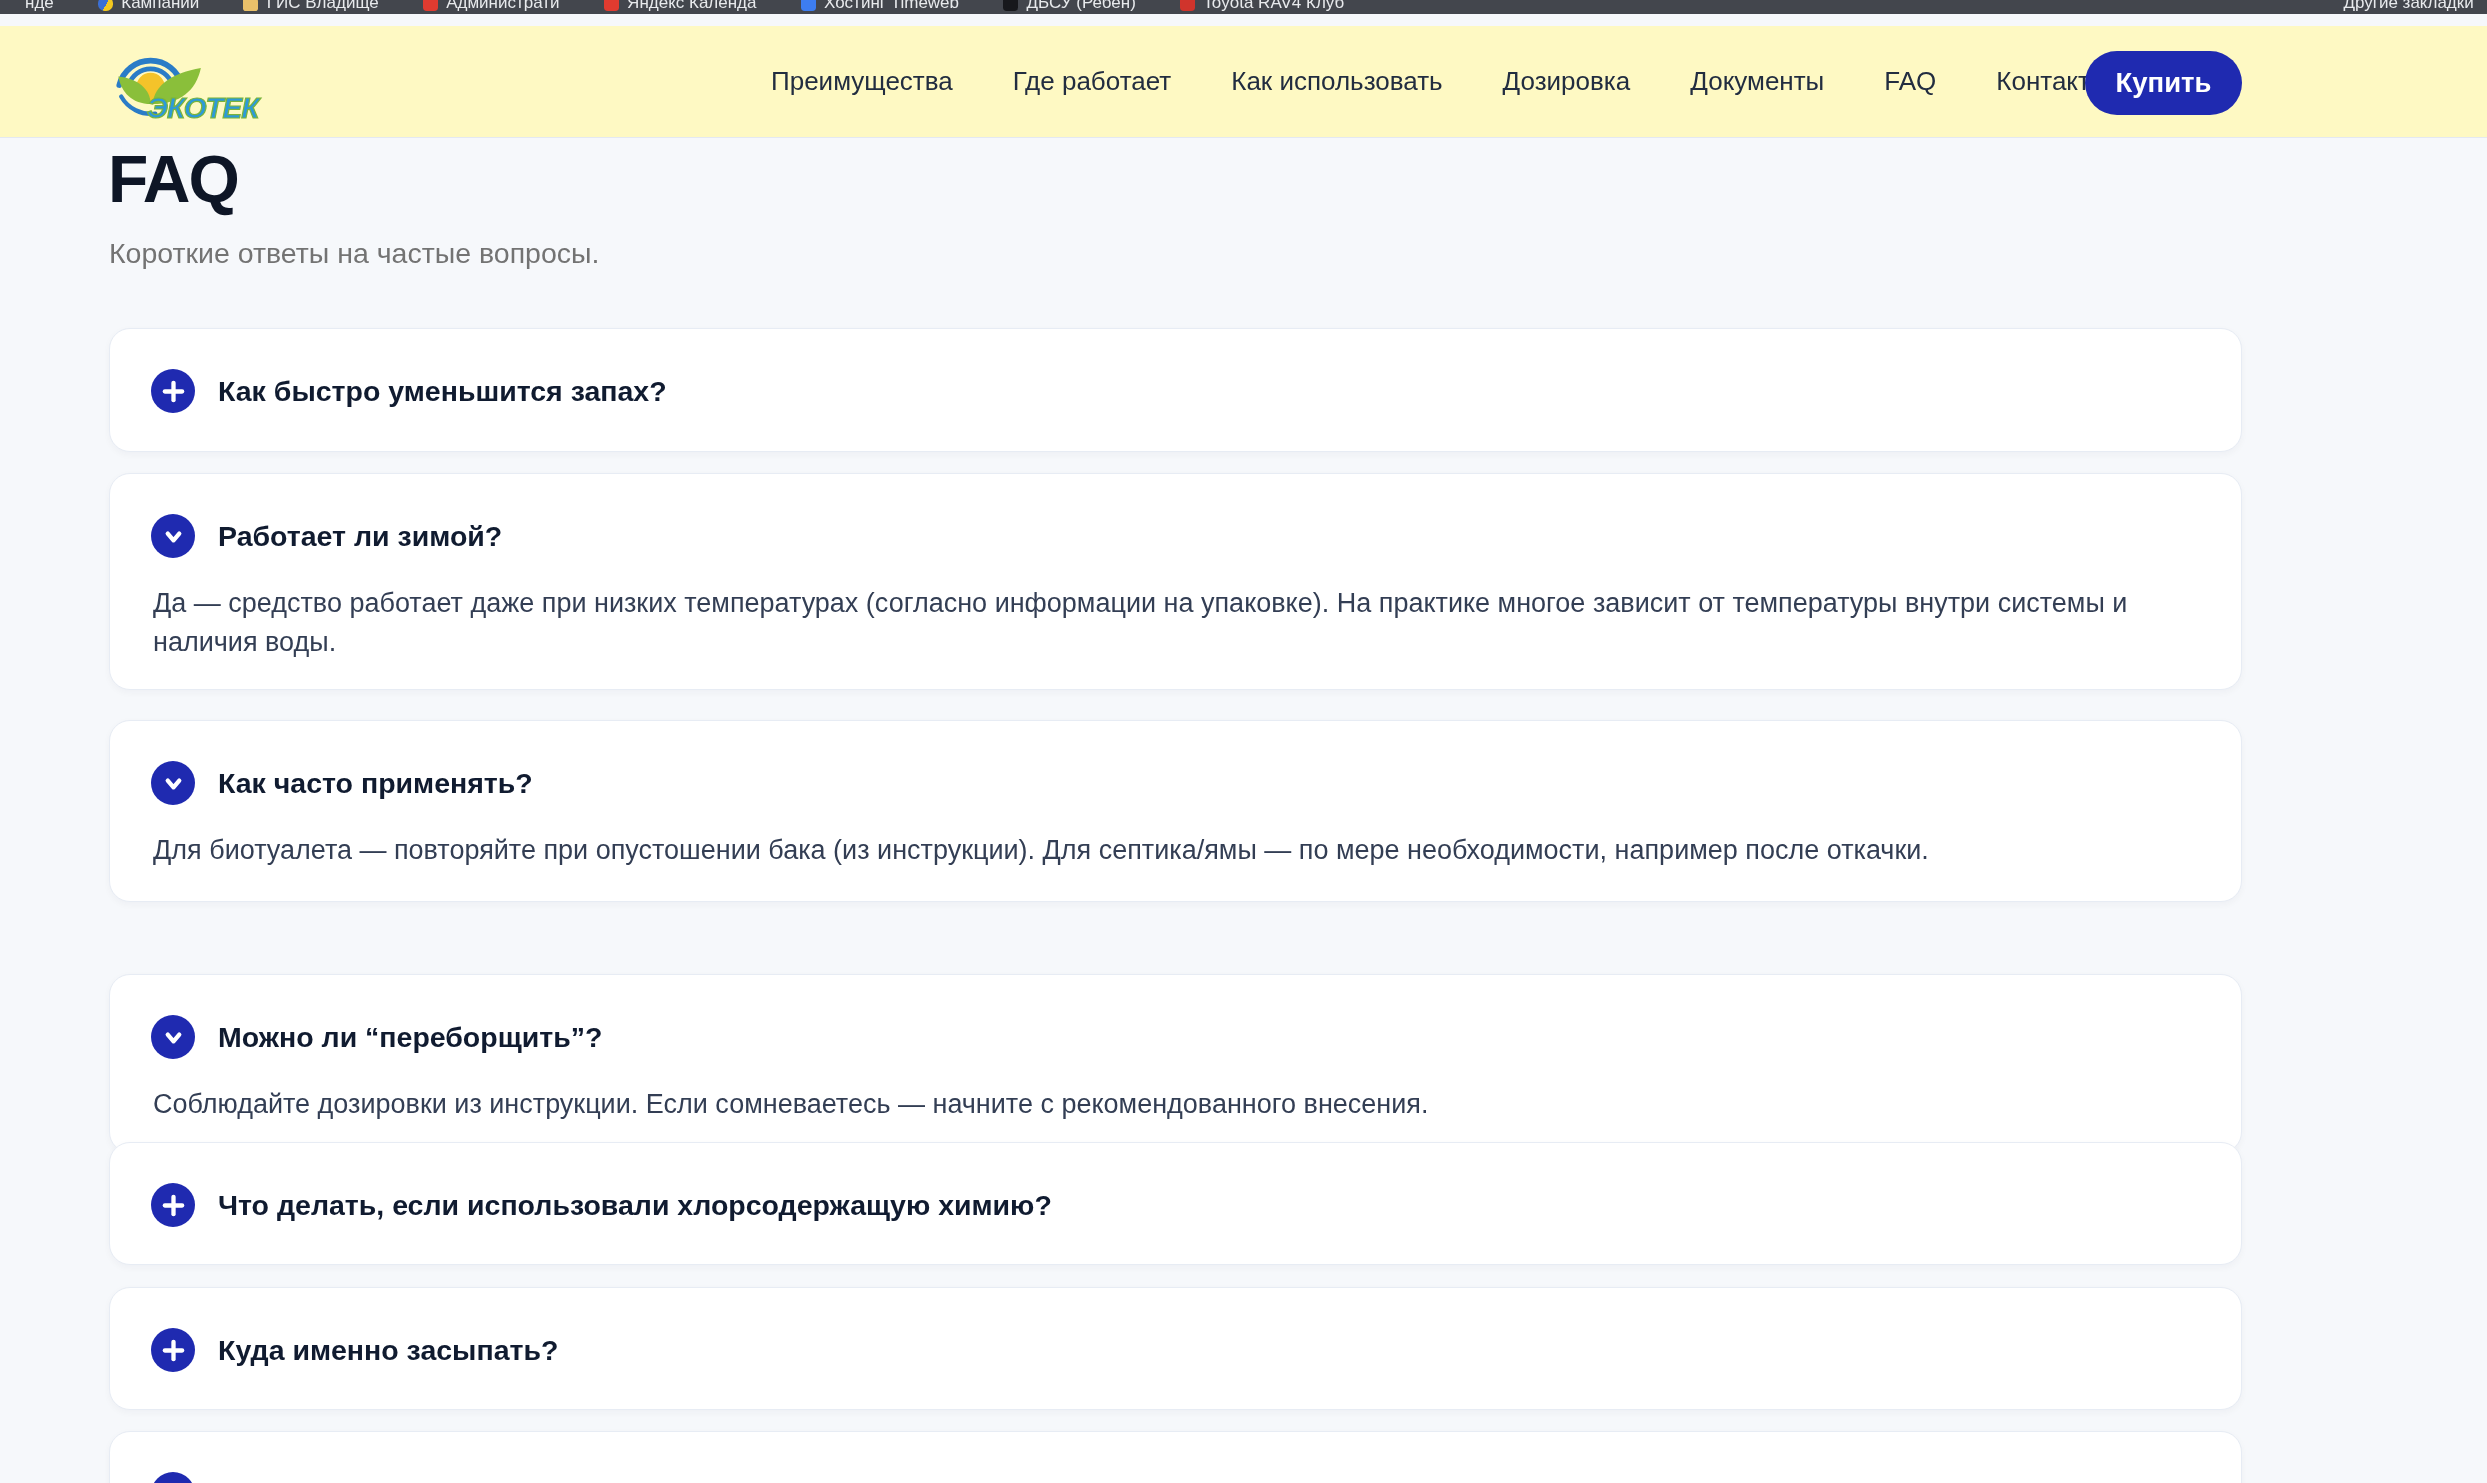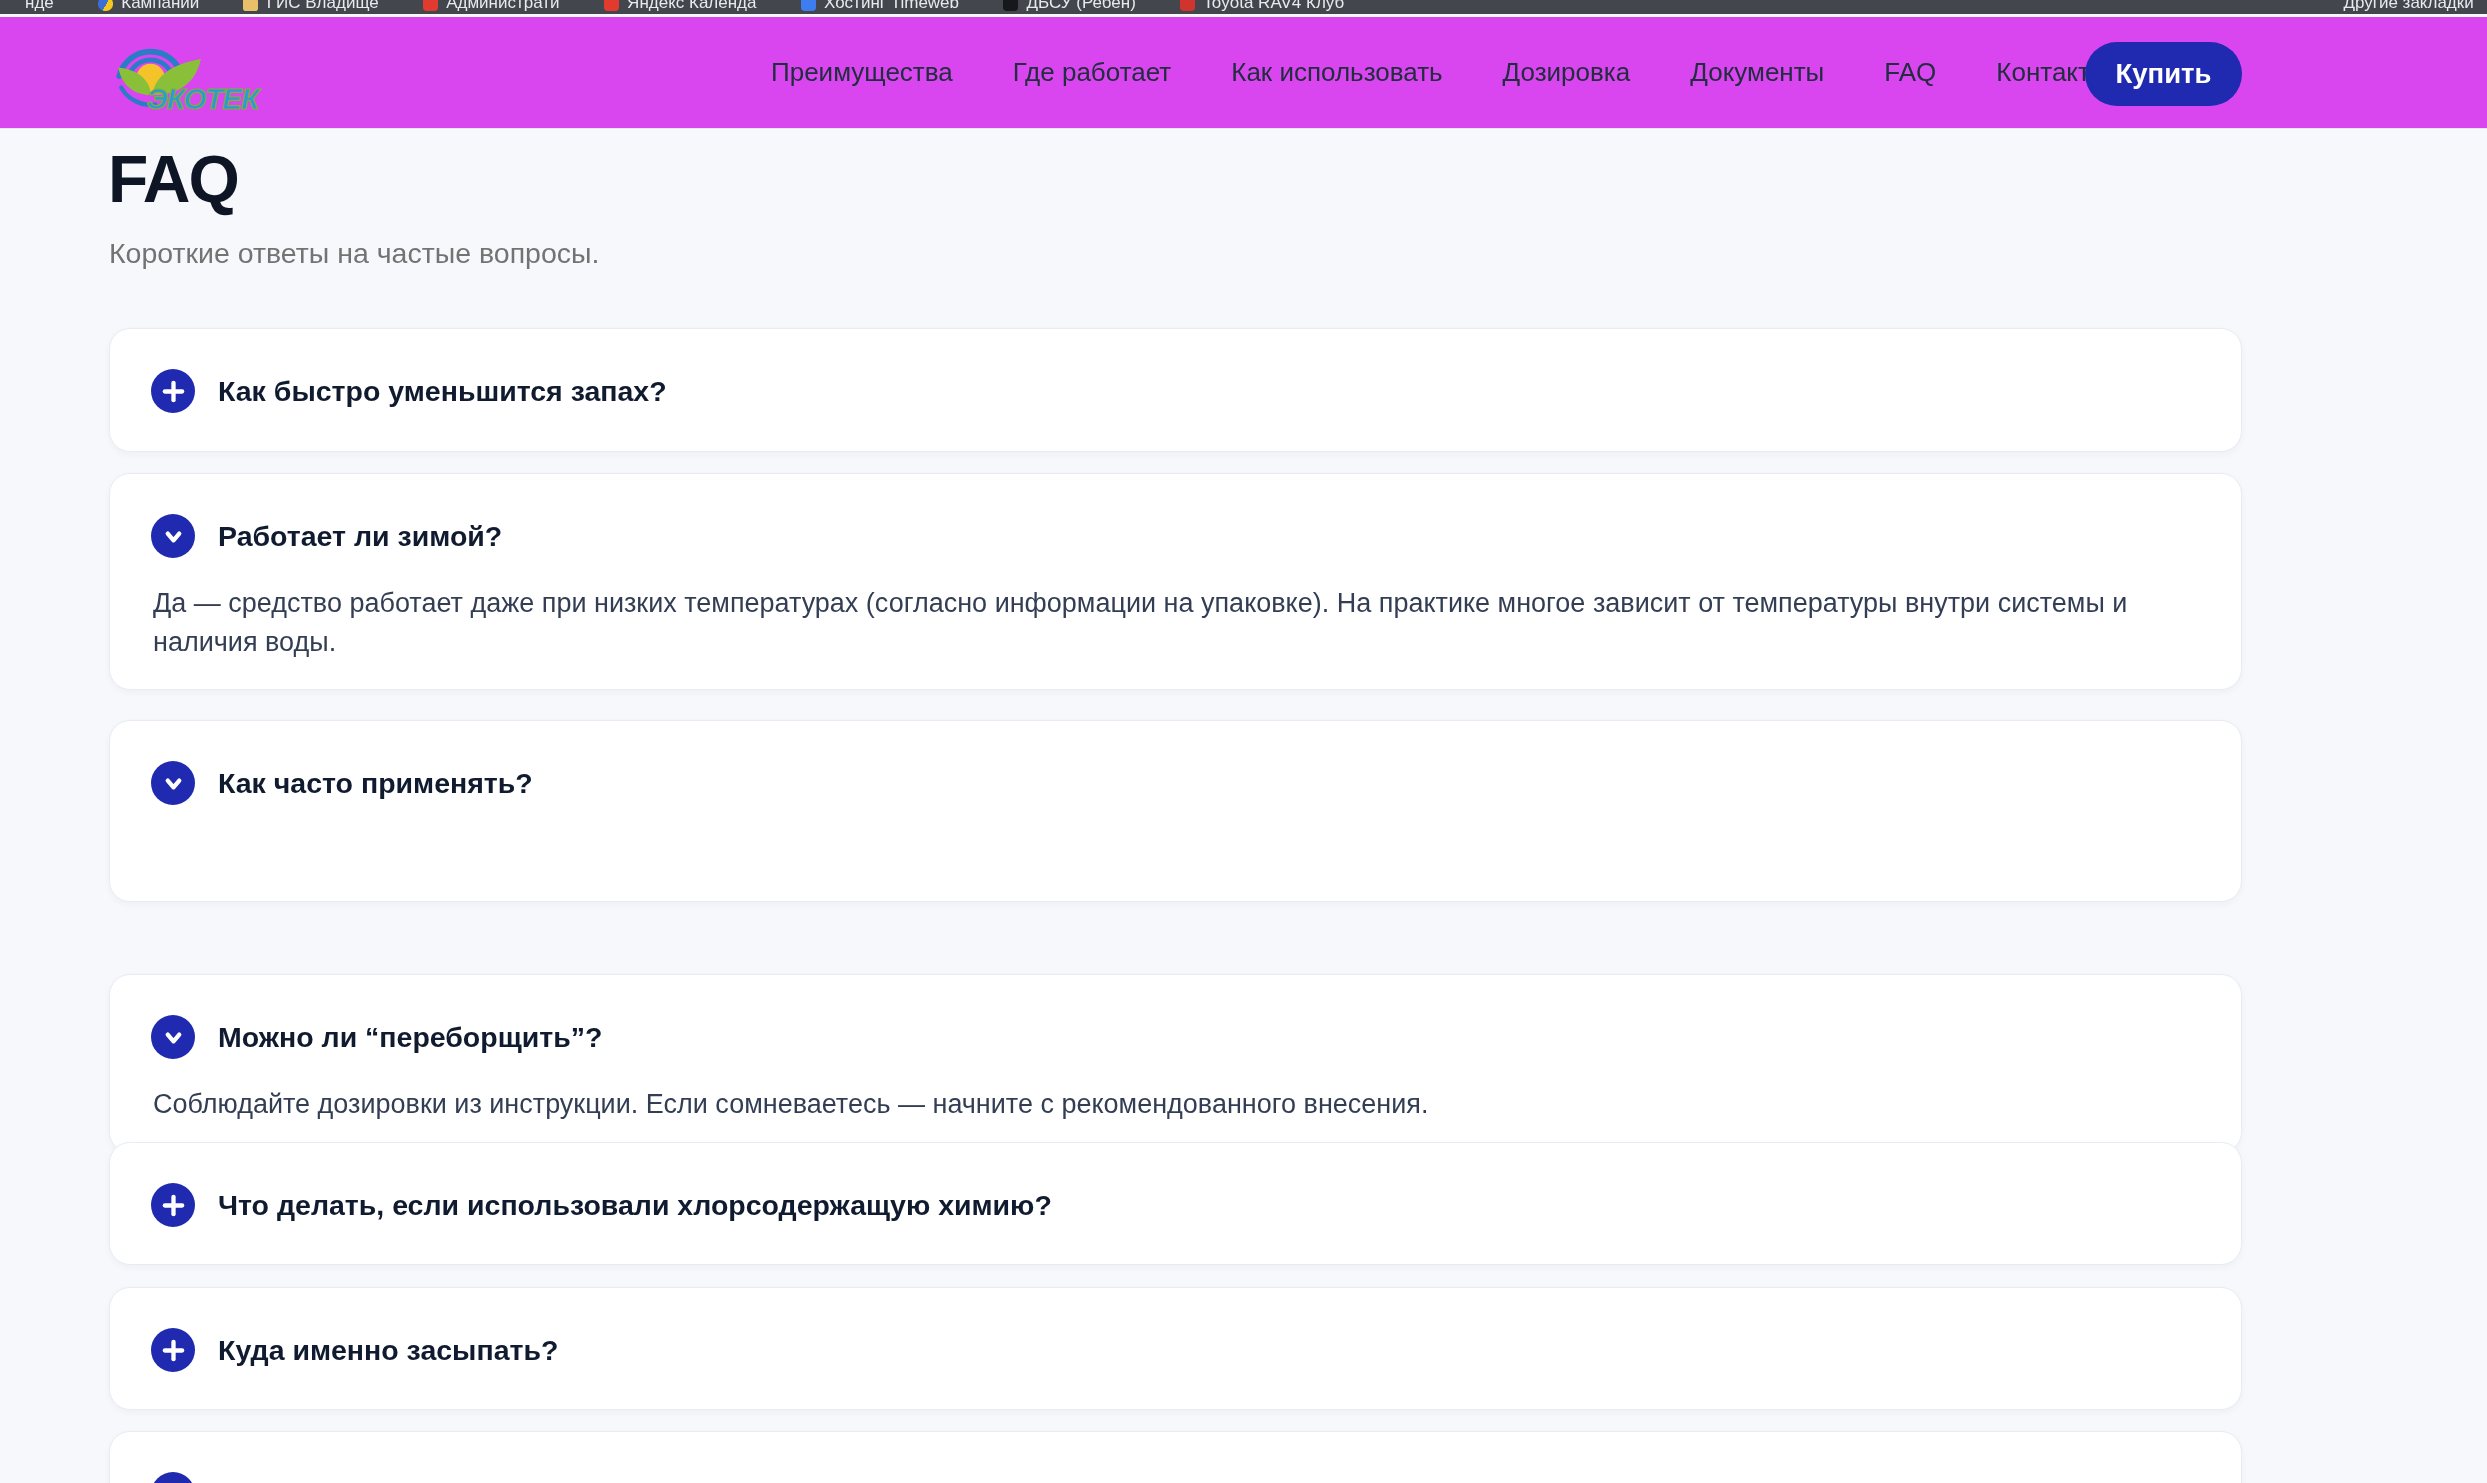--- a/index.html
+++ b/index.html
@@ -10,21 +10,21 @@
   }
   
   .bookmarks{position:absolute;top:0;left:0;right:0;height:14.2px;background:#43464d;overflow:hidden;z-index:10;}
   .bm-row{position:absolute;top:-9.5px;left:25px;height:25px;display:flex;align-items:center;gap:44px;white-space:nowrap;}
   .bm-item{display:flex;align-items:center;gap:8.5px;color:#e8eaed;font-size:17px;}
   .bm-ico{width:15px;height:15px;border-radius:3.8px;flex:none;}
   .bm-ico.shield{border-radius:50% 50% 45% 45%;}
   .bm-ico.folder{border-radius:1.9px 5.7px 2.8px 2.8px;}
   .bm-right{position:absolute;top:-9.5px;right:13.3px;height:25px;display:flex;align-items:center;color:#e8eaed;font-size:17px;white-space:nowrap;}
   
-  header{position:absolute;top:17px;left:0;right:0;height:111px;background:#d946ef;border-bottom:1.9px solid #e4e9f1;z-index:5;}
+  header{position:absolute;top:26px;left:0;right:0;height:111px;background:#fef9c3;border-bottom:1.9px solid #e4e9f1;z-index:5;}
   .logo{position:absolute;left:106px;top:23px;width:166px;height:76px;cursor:pointer;}
   .nav{position:absolute;left:771px;top:0;height:100%;display:flex;align-items:center;gap:60px;}
   .nav a{font-size:26px;color:#222d40;text-decoration:none;cursor:pointer;}
   .buy-btn{position:absolute;left:2085px;top:25px;width:157px;height:64px;border:none;border-radius:35px;
     background:#1f2ab0;color:#ffffff;font-size:27.5px;font-weight:700;font-family:"Liberation Sans",sans-serif;
     display:flex;align-items:center;justify-content:center;cursor:pointer;}
   
   .page-title{position:absolute;left:108px;top:141px;margin:0;font-size:66px;font-weight:800;letter-spacing:-1.9px;color:#0e1626;}
   .page-subtitle{position:absolute;left:109px;top:237px;margin:0;font-size:28.5px;color:#737373;}
   
@@ -132,20 +132,21 @@
         <h3 class="q">Работает ли зимой?</h3>
         <p class="a">Да — средство работает даже при низких температурах (согласно информации на упаковке). На практике многое зависит от температуры внутри системы и наличия воды.</p>
       </section>
       <section class="card expanded">
         <span class="icon-circle">
           <svg width="23" height="23" viewBox="0 0 24 24">
             <polyline points="6,9 12,16 18,9" fill="none" stroke="#ffffff" stroke-width="4.5" stroke-linecap="round" stroke-linejoin="round"></polyline>
           </svg>
         </span>
         <h3 class="q">Как часто применять?</h3>
+        <p class="a">Для биотуалета — повторяйте при опустошении бака (из инструкции). Для септика/ямы — по мере необходимости, например после откачки.</p>
       </section>
       <section class="card expanded">
         <span class="icon-circle">
           <svg width="23" height="23" viewBox="0 0 24 24">
             <polyline points="6,9 12,16 18,9" fill="none" stroke="#ffffff" stroke-width="4.5" stroke-linecap="round" stroke-linejoin="round"></polyline>
           </svg>
         </span>
         <h3 class="q">Можно ли “переборщить”?</h3>
         <p class="a">Соблюдайте дозировки из инструкции. Если сомневаетесь — начните с рекомендованного внесения.</p>
       </section>

